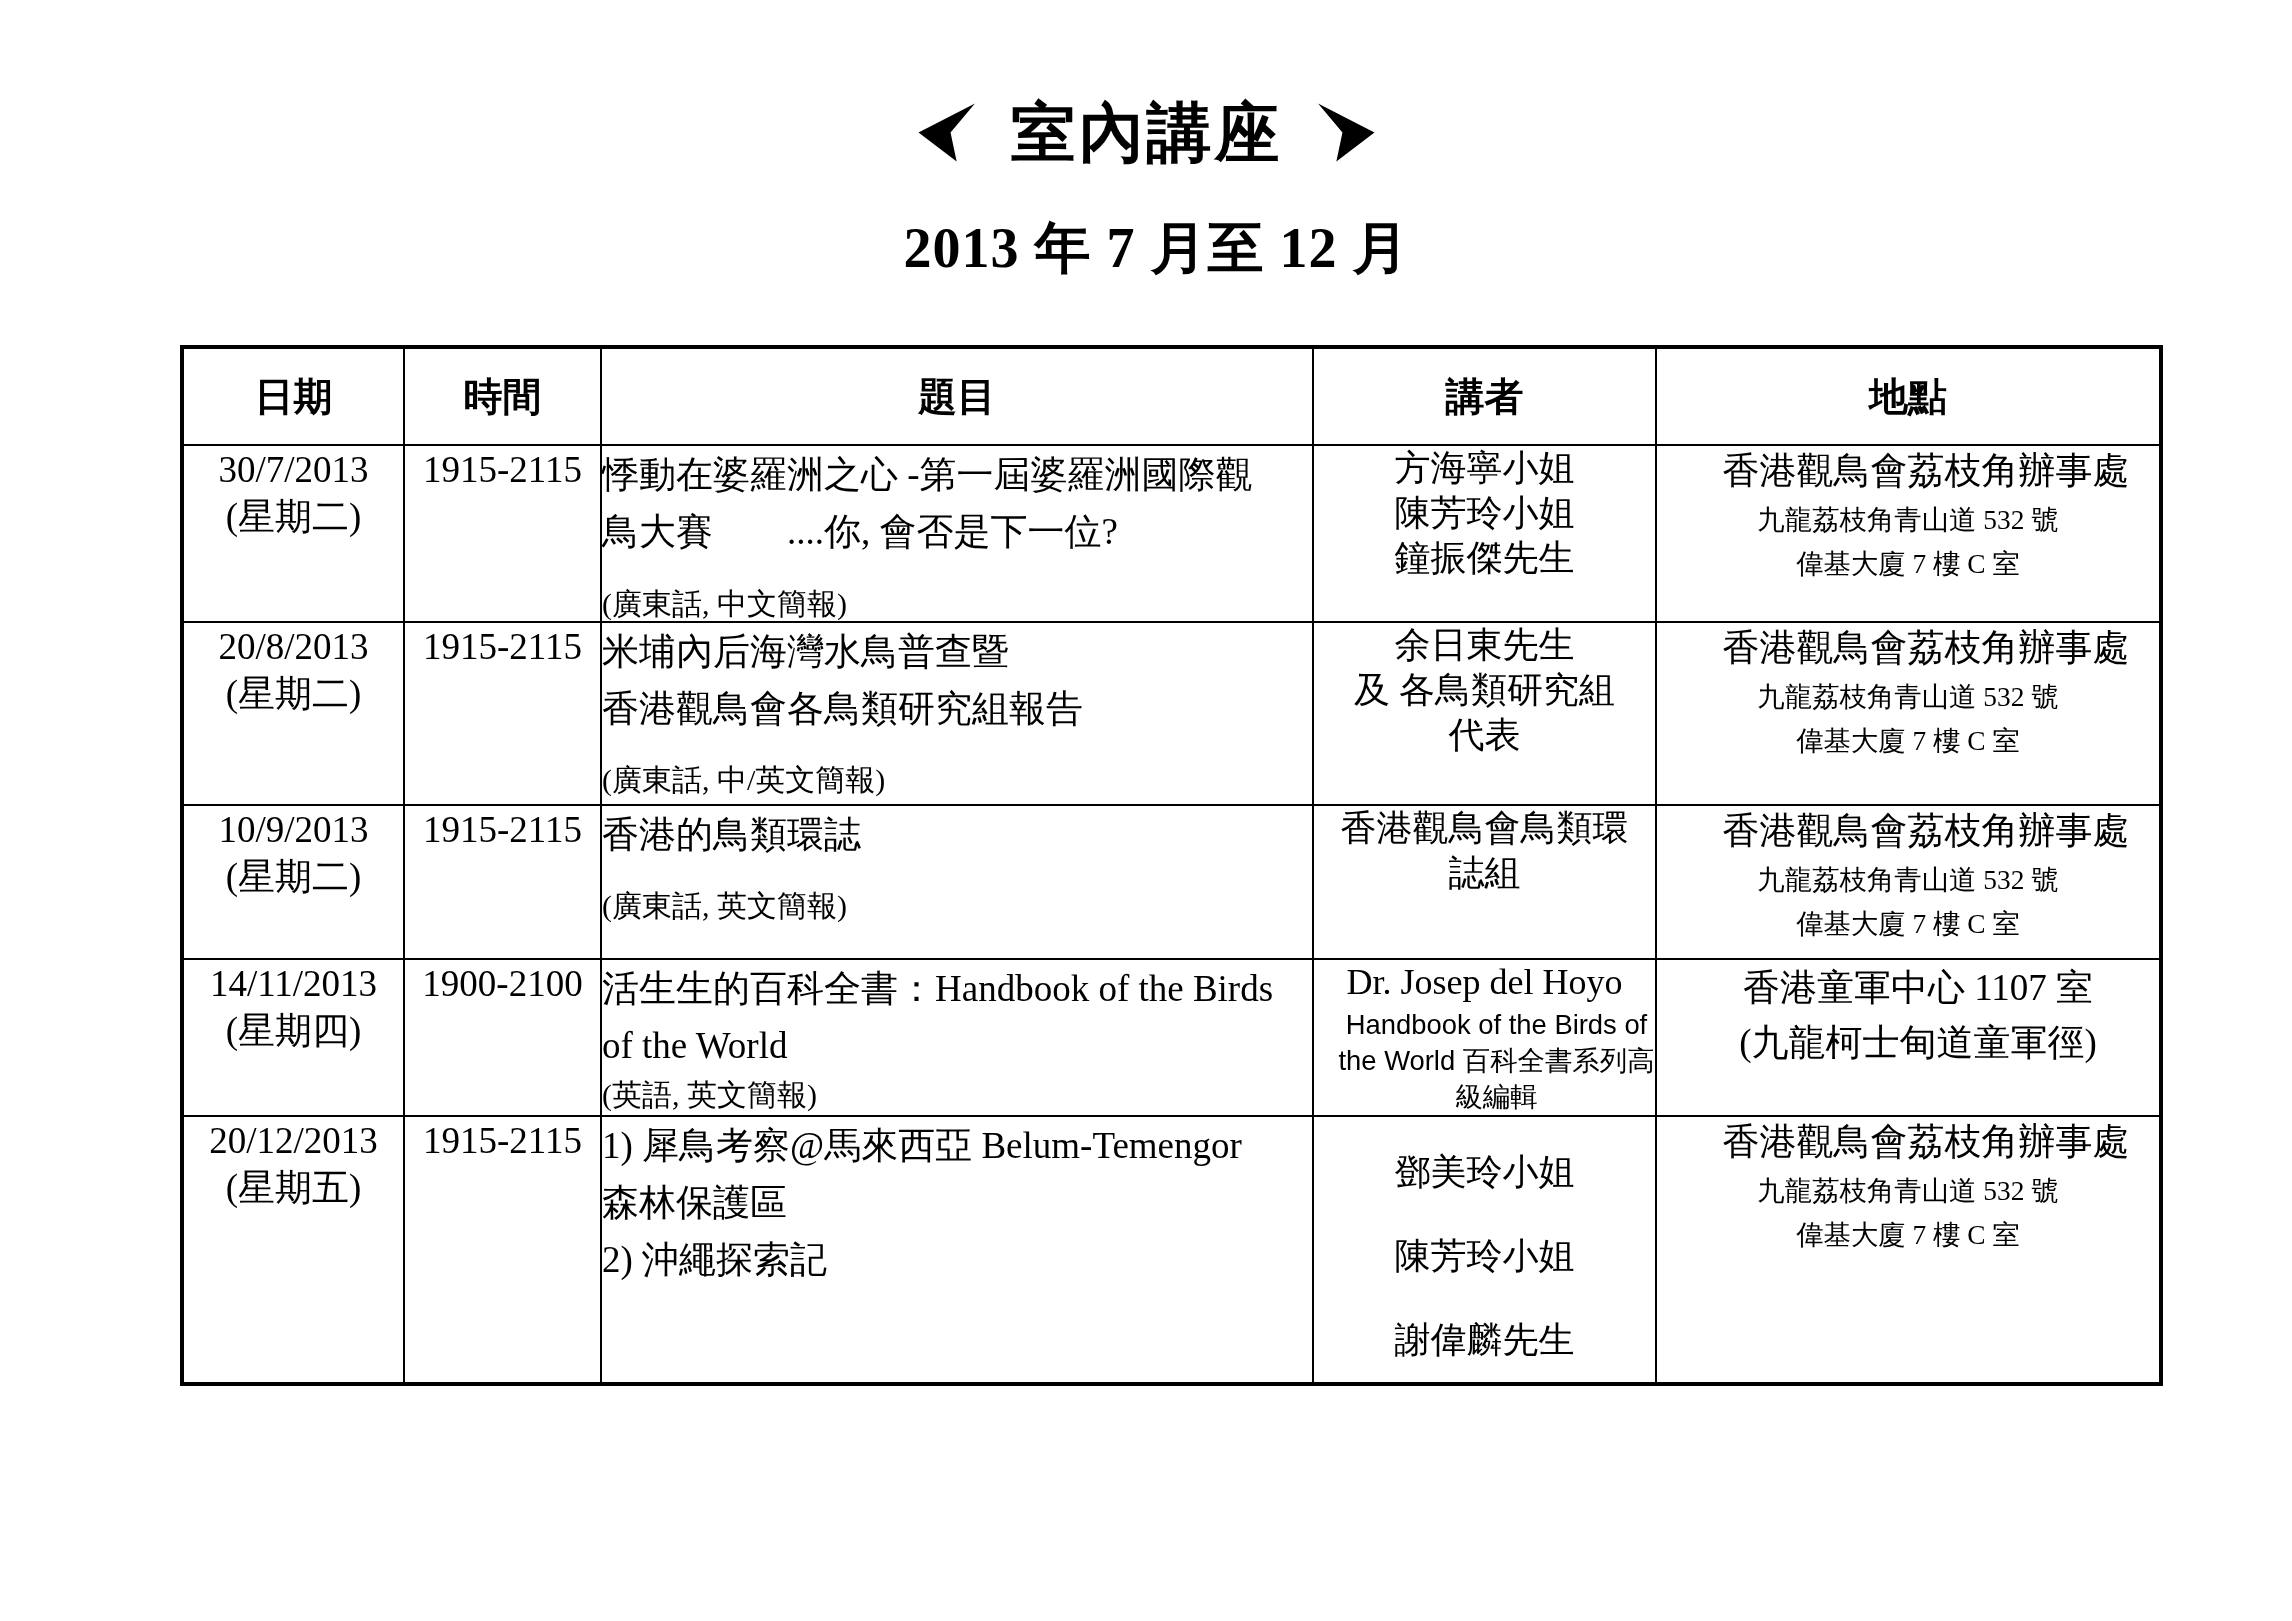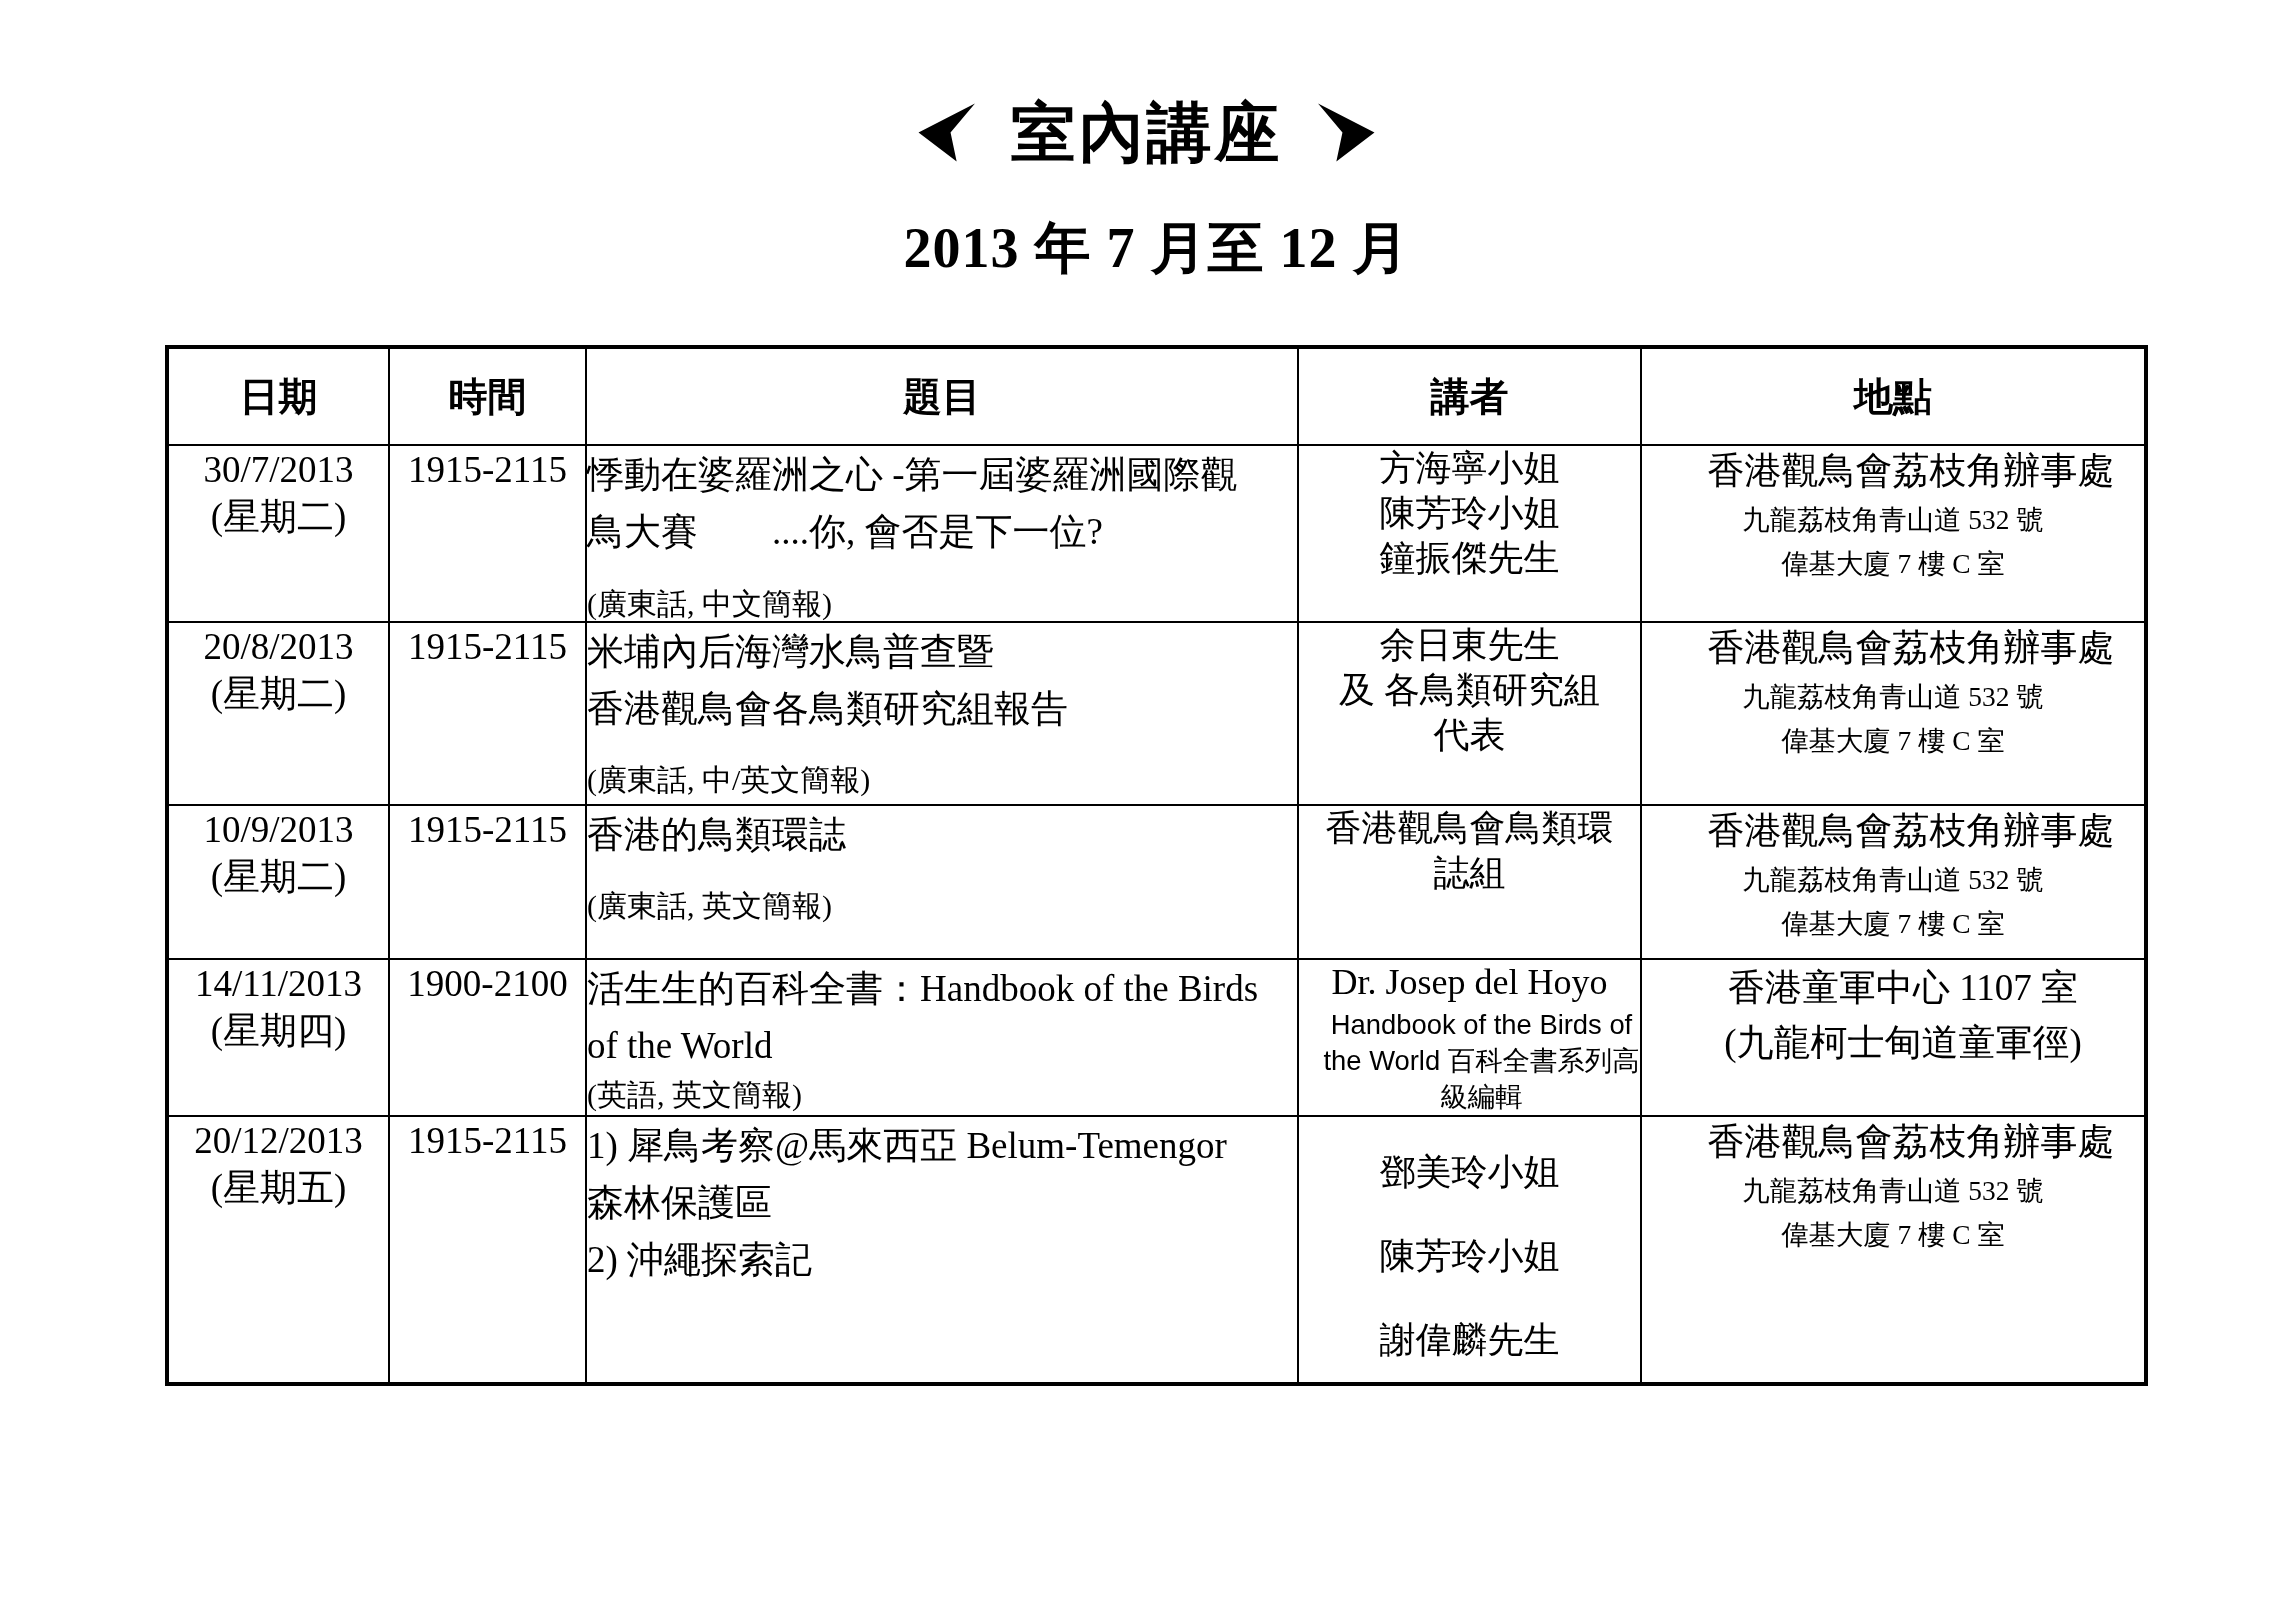--- a/index.html
+++ b/index.html
@@ -16,21 +16,21 @@
   .title{margin:90px 0 0 0;font-size:65px;font-weight:bold;letter-spacing:2.9px;line-height:1.1;}
   .arrow{display:inline-block;width:69px;height:61px;}
   .arrow svg{width:100%;height:100%;display:block;}
   .arrow polygon{fill:#000;}
   .arrow-left{margin-right:29px;vertical-align:-7.8px;}
   .arrow-right{margin-left:29px;vertical-align:-7.8px;}
   .subtitle{margin-top:41px;font-size:56px;font-weight:bold;letter-spacing:1px;padding-left:20px;}
 
   
   table.schedule{
-    position:absolute;left:165px;top:345px;
+    position:absolute;left:180px;top:345px;
     border-collapse:collapse;table-layout:fixed;
     border:4.9px solid #000;
   }
   .schedule th,.schedule td{
     border:2.9px solid #000;
     padding:0;margin:0;
     vertical-align:top;
     overflow:hidden;
   }
   .schedule th{

